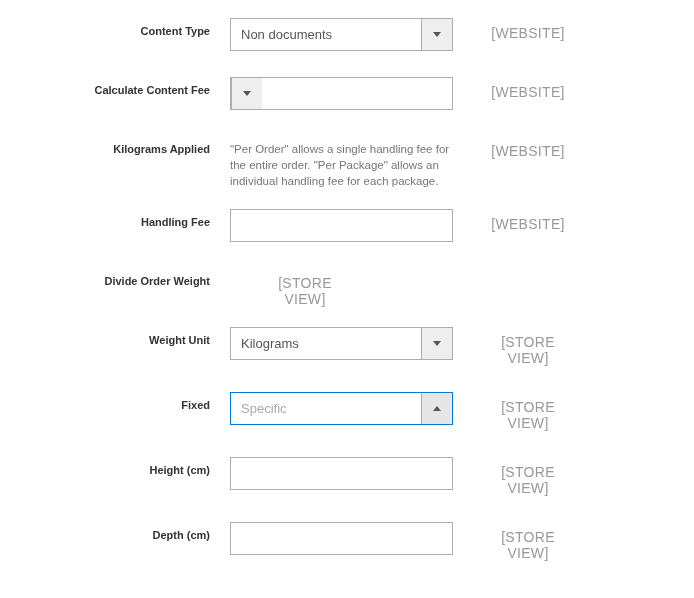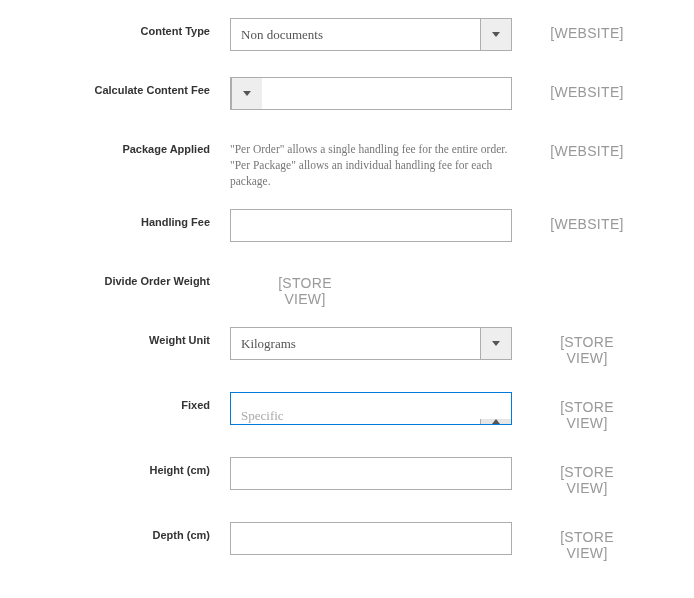--- a/index.html
+++ b/index.html
@@ -22,45 +22,43 @@
     .label-col {
       width: 190px;
       text-align: right;
       padding-right: 20px;
       padding-top: 7px;
       color: #333;
       font-weight: 600;
       font-size: 11px;
     }
     .field-col {
-      width: 282px;
+      width: 223px;
       display: flex;
       flex-direction: column;
-      font-family: Liberation Serif, serif;
     }
     .scope-col {
       width: 120px;
       text-align: center;
       padding-top: 7px;
       color: #999;
       font-size: 14px;
       letter-spacing: 0.3px;
       padding-left: 30px;
     }
     .select {
       display: flex;
       align-items: stretch;
       border: 1px solid #adadad;
       height: 33px;
       background: #fff;
       cursor: pointer;
     }
     .select.active {
       border: 1px solid #007bdb;
-      align-items: flex-end;
     }
     .select-value {
       flex: 1;
       padding: 0 10px;
       display: flex;
       align-items: center;
       color: #555;
       font-size: 13px;
     }
     .select.active .select-value {
@@ -133,21 +131,21 @@
     <div class="select">
       <div class="select-arrow">
           <div class="arrow-down"></div>
         </div>
     </div>
   </div>
   <div class="scope-col">[WEBSITE]</div>
 </div>
 
 <div class="form-row with-help">
-  <div class="label-col">Package Applied</div>
+  <div class="label-col">Kilograms Applied</div>
   <div class="field-col">
     <div class="help-text">"Per Order" allows a single handling fee for the entire order. "Per Package" allows an individual handling fee for each package.</div>
   </div>
   <div class="scope-col">[WEBSITE]</div>
 </div>
 
 <div class="form-row">
   <div class="label-col">Handling Fee</div>
   <div class="field-col">
     <input type="text" class="text-input" value="" style="">

